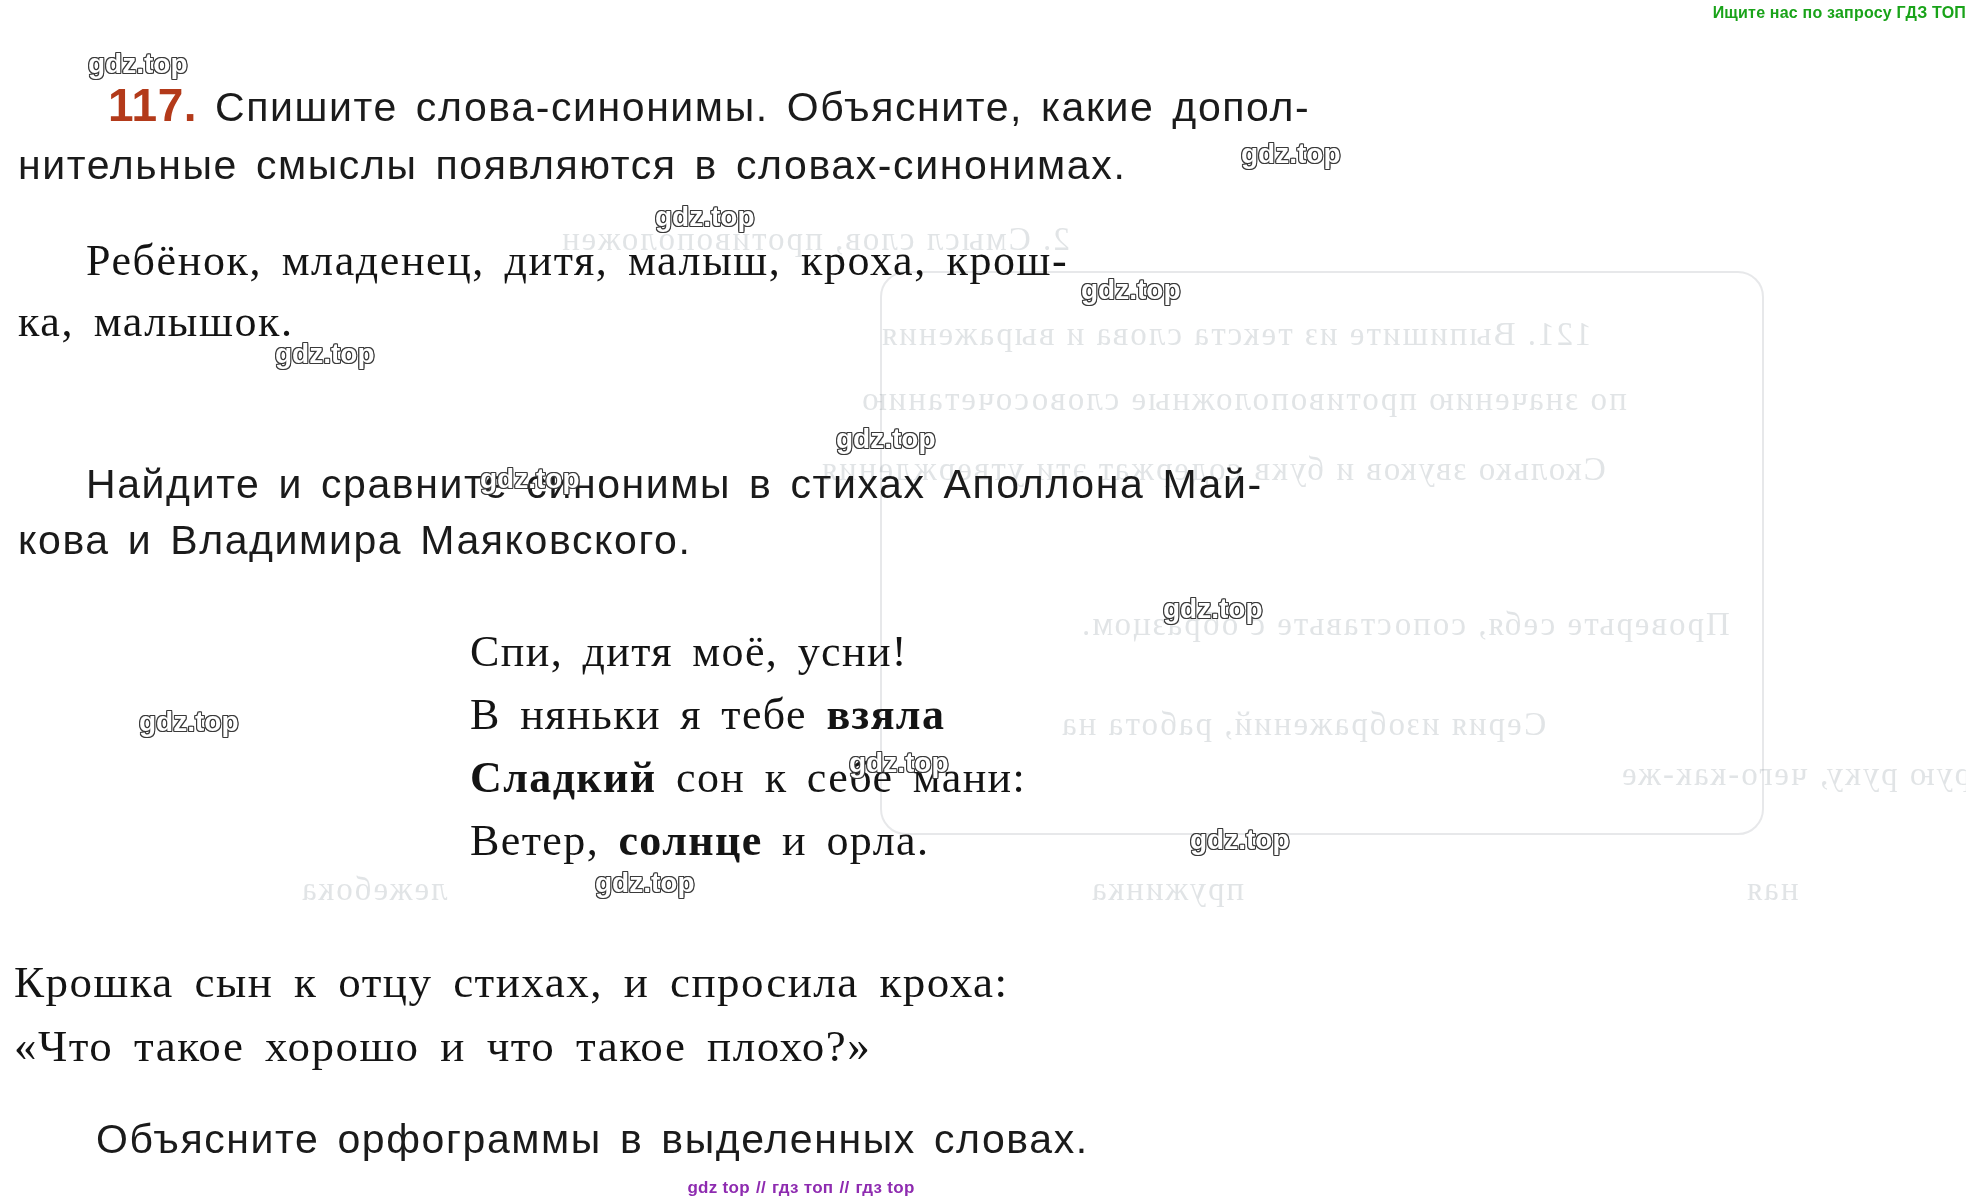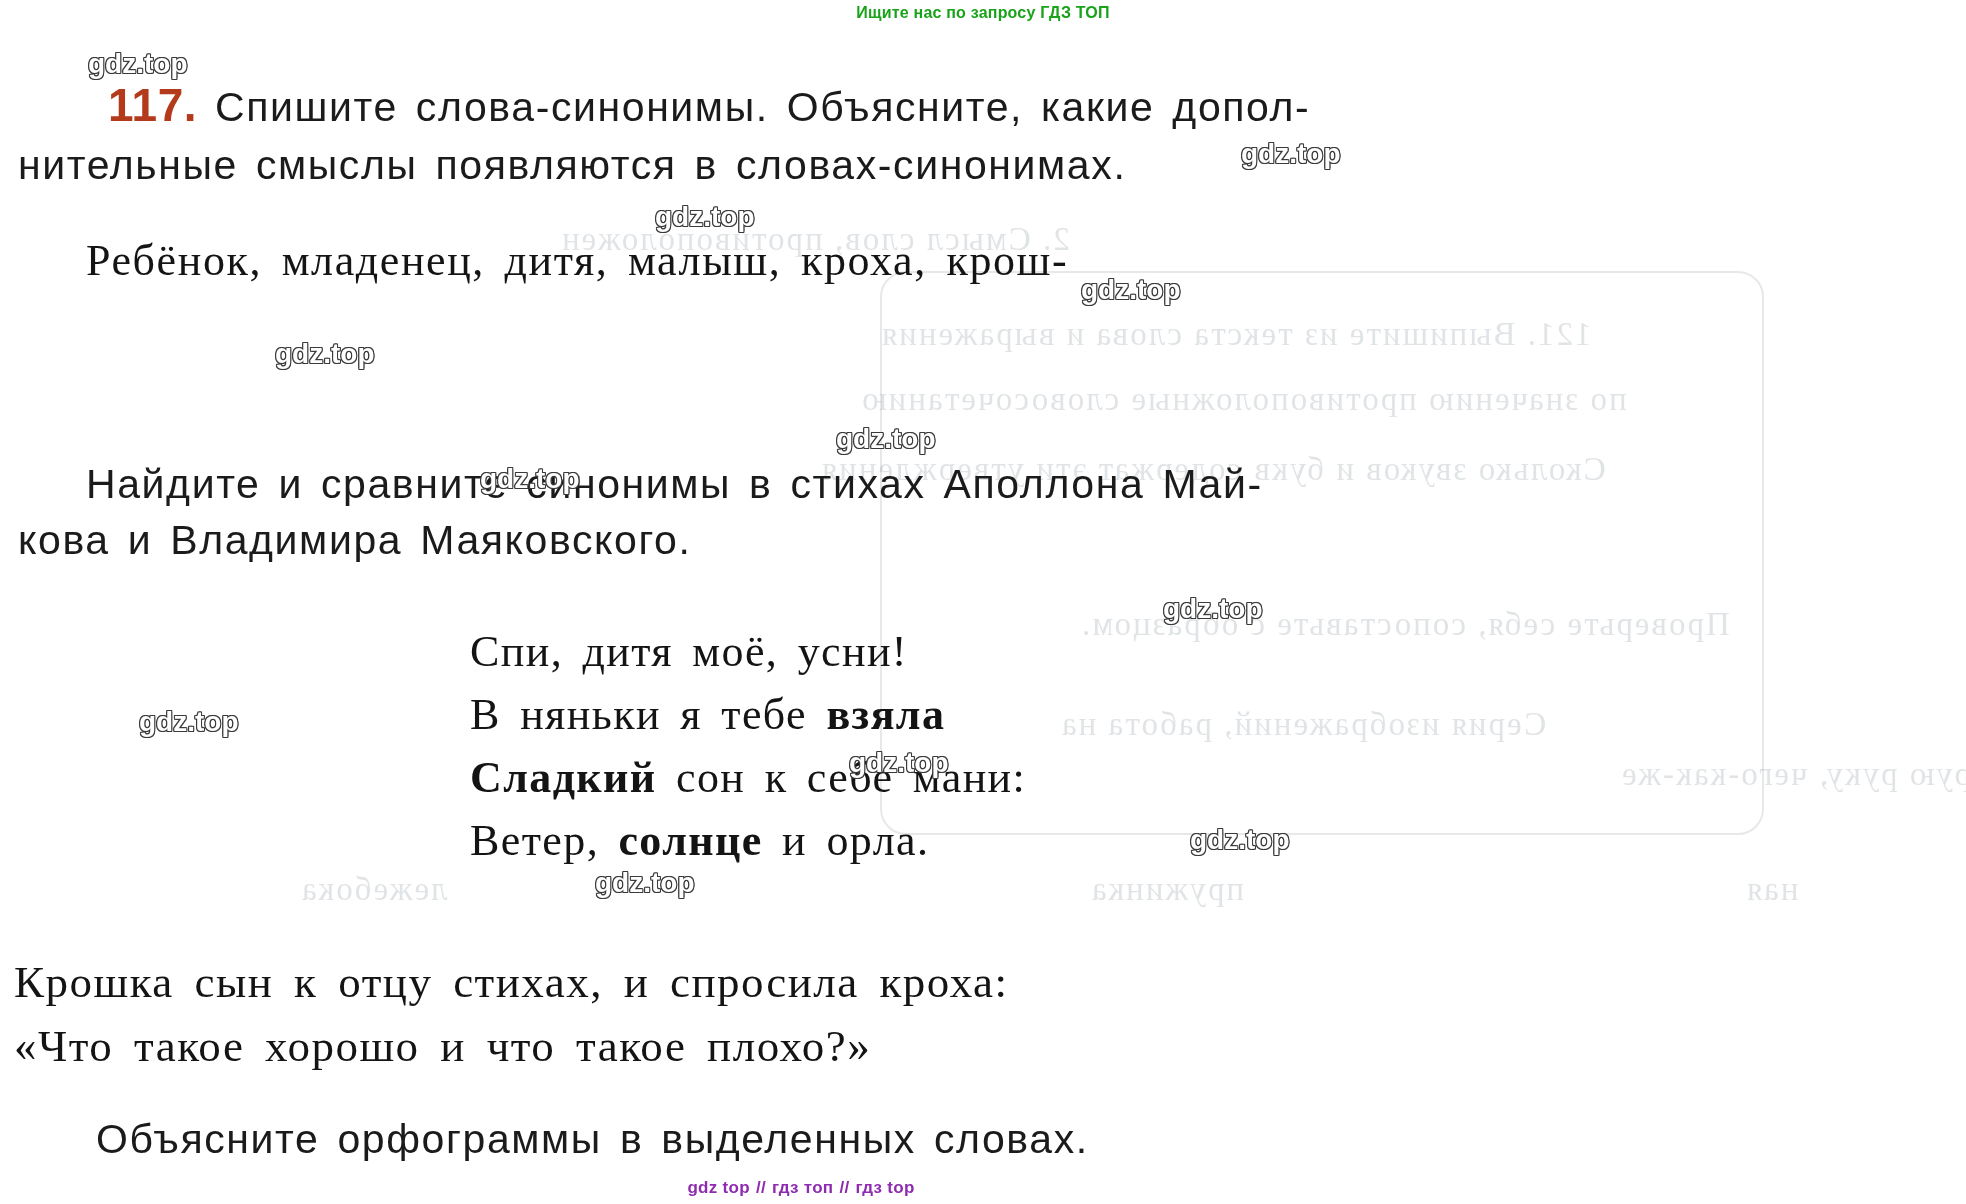--- a/index.html
+++ b/index.html
@@ -18,21 +18,21 @@
 
   
   .top-banner {
     position: absolute;
     top: 0;
     left: 0;
     width: 1966px;
     height: 26px;
     display: flex;
     align-items: center;
-    justify-content: center;
+    justify-content: flex-end;
     font-size: 16px;
     font-weight: bold;
     color: #19a319;
     letter-spacing: 0.2px;
   }
 
   
   .page {
     position: absolute;
     top: 26px;
@@ -172,20 +172,21 @@
   <div class="content">
 
     <div class="p-task" style="left:18px; top:48px; width:1900px;">
       <span style="display:inline-block; width:90px;"></span><span class="ex-num">117.</span>
       <span>Спишите слова-синонимы. Объясните, какие допол-</span><br>
       <span>нительные смыслы появляются в словах-синонимах.</span>
     </div>
 
     <div class="p-serif" style="left:18px; top:205px; width:1900px;">
       <span style="display:inline-block; width:68px;"></span><span>Ребёнок, младенец, дитя, малыш, кроха, крош-</span><br>
+      <span>ка, малышок.</span>
     </div>
 
     <div class="p-task" style="left:18px; top:430px; width:1900px;">
       <span style="display:inline-block; width:68px;"></span><span>Найдите и сравните синонимы в стихах Аполлона Май-</span><br>
       <span>кова и Владимира Маяковского.</span>
     </div>
 
     <div class="verse" style="left:470px; top:595px; width:1200px;">
       <div>Спи, дитя моё, усни!</div>
       <div>

